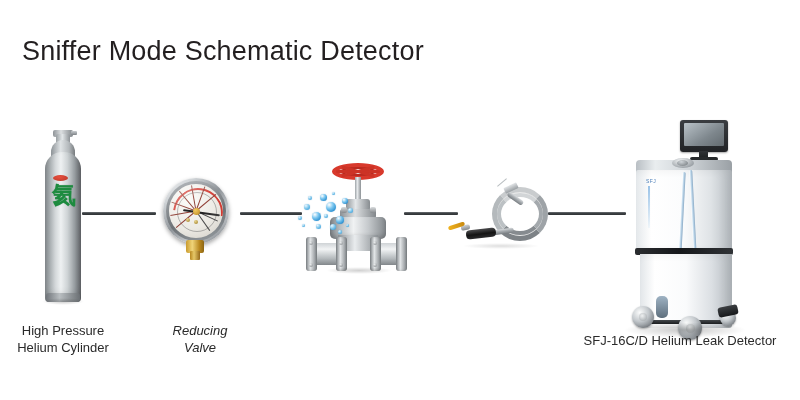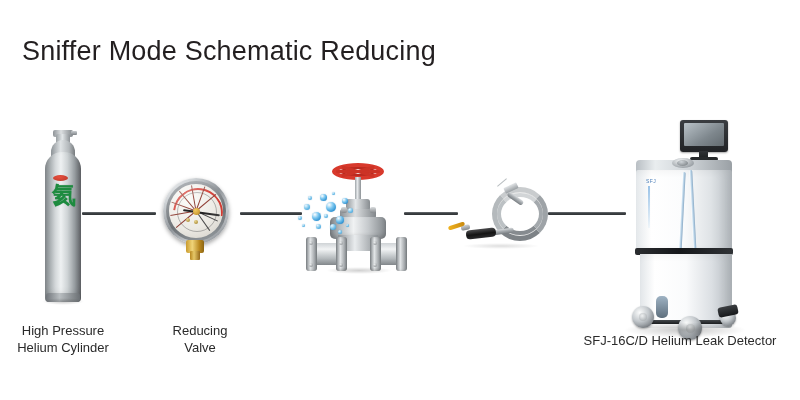--- a/index.html
+++ b/index.html
@@ -347,21 +347,21 @@
   .det-shadow{
     position:absolute;left:2px;top:202px;width:126px;height:16px;
     background:radial-gradient(ellipse at center,rgba(0,0,0,.22),rgba(0,0,0,0) 68%);
   }
 </style>
 </head>
 <body>
 
 <div id="canvas">
 
-  <div class="title">Sniffer Mode Schematic Reducing</div>
+  <div class="title">Sniffer Mode Schematic Detector</div>
 
   <div class="connector" style="left:82px;width:74px;"></div>
   <div class="connector" style="left:240px;width:62px;"></div>
   <div class="connector" style="left:404px;width:54px;"></div>
   <div class="connector" style="left:548px;width:78px;"></div>
 
   <div class="node cyl-wrap">
     <div class="cyl-valve"></div>
     <div class="cyl-neck"></div>
     <div class="cyl-shoulder"></div>
@@ -392,21 +392,21 @@
       <div class="gauge-dot" style="left:17px;top:34px;"></div>
       <div class="gauge-dot" style="left:25px;top:36px;"></div>
       <div class="gauge-needle"></div>
       <div class="gauge-needle2"></div>
       <div class="gauge-hub"></div>
     </div>
     <div class="gauge-glass"></div>
     <div class="gauge-stem"></div>
     <div class="gauge-stem2"></div>
   </div>
-  <div class="label" style="left:140px;top:322px;width:120px;">Reducing
+  <div class="label" style="left:140px;top:322px;width:120px;font-style:italic;">Reducing
 Valve</div>
 
   <div class="node valve-wrap">
     <div class="wheel"></div>
     <div class="wheel-inner"></div>
     <div class="wheel-spoke" style="left:36px;top:7px;width:44px;"></div>
     <div class="wheel-spoke" style="left:41px;top:7px;width:34px;transform:rotate(16deg);"></div>
     <div class="wheel-spoke" style="left:41px;top:7px;width:34px;transform:rotate(-16deg);"></div>
     <div class="stem"></div>
     <div class="bonnet"></div>

